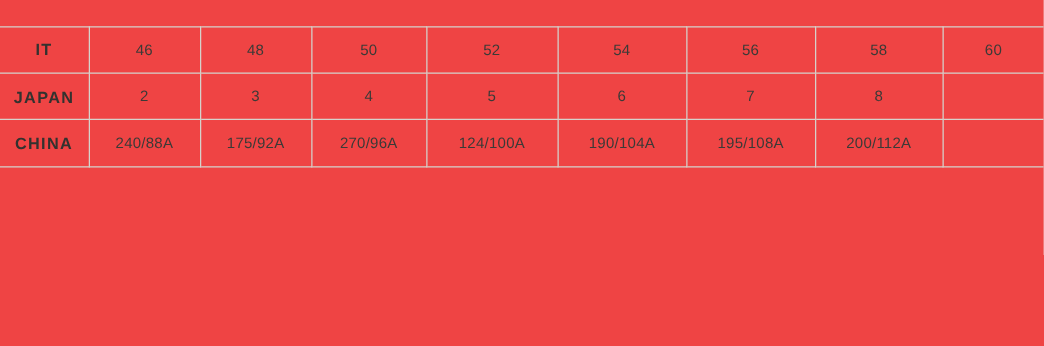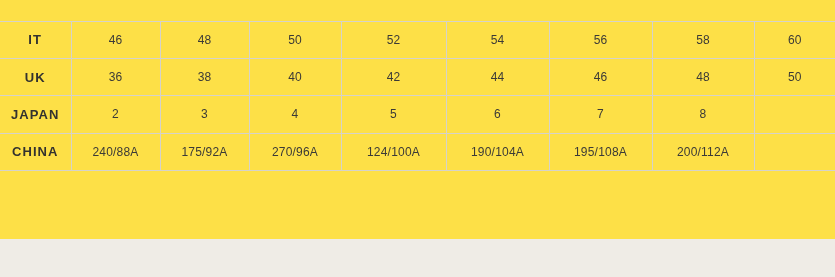--- a/index.html
+++ b/index.html
@@ -12,22 +12,22 @@
     height: 277px;
     background: #efece6;
     font-family: "Liberation Sans", "DejaVu Sans", sans-serif;
     color: #3b3a37;
     overflow: hidden;
   }
 
   #size-chart {
     position: relative;
     width: 835px;
-    height: 239px;
-    background: #fde047;
+    height: 277px;
+    background: #ef4444;
   }
 
   table.size-table {
     position: absolute;
     left: 0;
     top: 20.5px;
     width: 835px;
     border-collapse: collapse;
     table-layout: fixed;
     background: transparent;
@@ -107,31 +107,20 @@
         <td class="value-cell">48</td>
         <td class="value-cell">50</td>
         <td class="value-cell">52</td>
         <td class="value-cell">54</td>
         <td class="value-cell">56</td>
         <td class="value-cell">58</td>
         <td class="value-cell edge-cell">60</td>
       </tr>
 
 
-      <tr class="size-row">
-        <td class="row-label">UK</td>
-        <td class="value-cell">36</td>
-        <td class="value-cell">38</td>
-        <td class="value-cell">40</td>
-        <td class="value-cell">42</td>
-        <td class="value-cell">44</td>
-        <td class="value-cell">46</td>
-        <td class="value-cell">48</td>
-        <td class="value-cell edge-cell">50</td>
-      </tr>
 
 
       <tr class="size-row">
         <td class="row-label">JAPAN</td>
         <td class="value-cell">2</td>
         <td class="value-cell">3</td>
         <td class="value-cell">4</td>
         <td class="value-cell">5</td>
         <td class="value-cell">6</td>
         <td class="value-cell">7</td>

